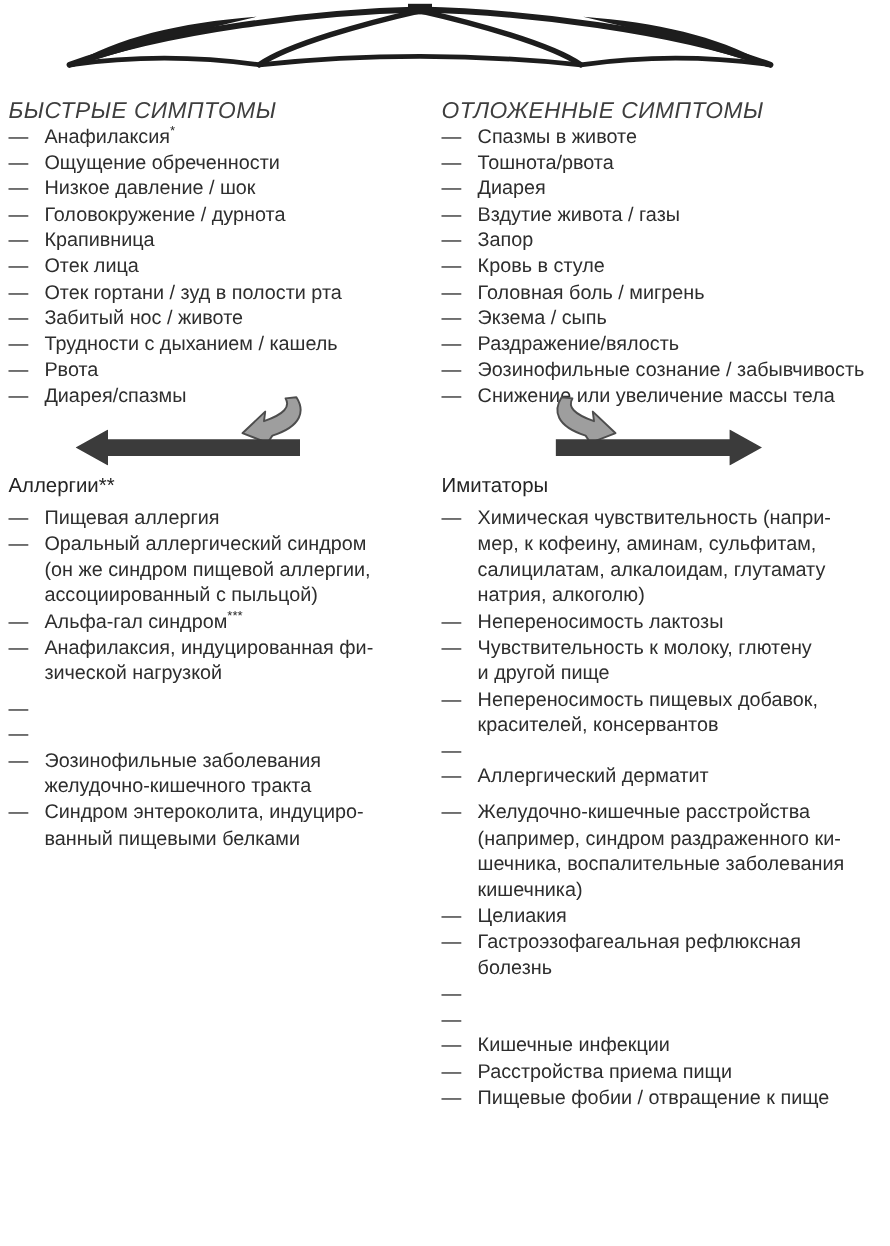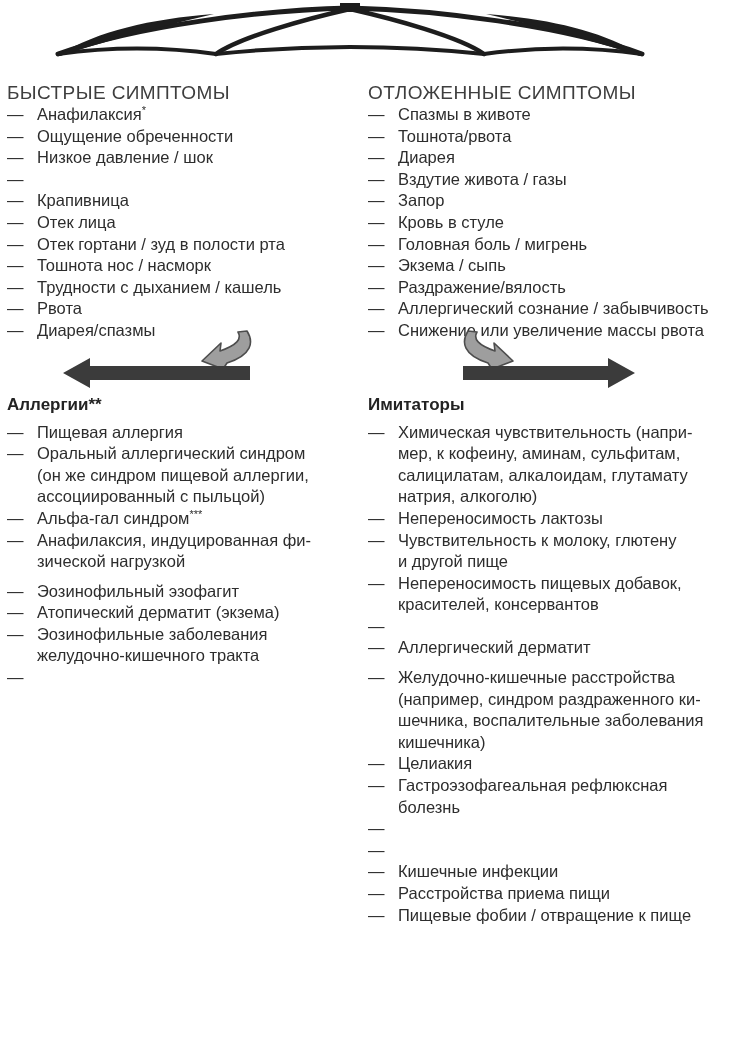--- a/index.html
+++ b/index.html
@@ -18,29 +18,29 @@
     font-family:"Liberation Sans","DejaVu Sans",sans-serif;
     color:var(--text);
   }
   .umbrella-wrap{position:relative;height:64px;}
   .umbrella-wrap svg{position:absolute;left:54px;top:3px;}
   .cols{display:flex;padding:0 6px 0 7px;}
   .col-left{width:361px;flex:none;}
   .col-right{flex:1;min-width:0;}
   h2.col-header{
     font-size:19px;line-height:22px;font-weight:400;letter-spacing:.4px;
-    color:var(--header);margin:18px 0 0 0;
+    color:var(--header);margin:18px 0 0 0;font-style:italic;
   }
   ul.items{list-style:none;margin:0;padding:0;}
   ul.sec-items{margin:0 0 8px 0;}
   li.item{display:flex;align-items:flex-start;font-size:16.5px;line-height:21.6px;}
   li.item .dash{width:30px;flex:none;}
   li.item .txt{white-space:pre-line;}
   li.item sup{font-size:11px;line-height:0;vertical-align:super;}
-  h3.sub-header{font-size:17px;line-height:17px;font-weight:700;color:#232323;margin:0 0 9px 0;}
+  h3.sub-header{font-size:17px;line-height:17px;font-weight:400;color:#232323;margin:0 0 9px 0;}
   .arrow-fig{position:relative;height:54px;}
   .arrow-fig .bigarrow{position:absolute;top:16px;}
   .fig-left .bigarrow{left:56px;}
   .fig-right .bigarrow{left:95px;}
   .arrow-fig .swoosh{position:absolute;top:-12px;}
   .fig-left .swoosh{left:194px;transform:scaleX(-1);}
   .fig-right .swoosh{left:92px;}
 </style>
 </head>
 <body>
@@ -76,36 +76,37 @@
         <li class="item">
           <span class="dash">—</span>
           <span class="txt">Ощущение обреченности</span>
         </li>
         <li class="item">
           <span class="dash">—</span>
           <span class="txt">Низкое давление / шок</span>
         </li>
         <li class="item">
           <span class="dash">—</span>
+          <span class="txt">Головокружение / дурнота</span>
         </li>
         <li class="item">
           <span class="dash">—</span>
           <span class="txt">Крапивница</span>
         </li>
         <li class="item">
           <span class="dash">—</span>
           <span class="txt">Отек лица</span>
         </li>
         <li class="item">
           <span class="dash">—</span>
           <span class="txt">Отек гортани / зуд в полости рта</span>
         </li>
         <li class="item">
           <span class="dash">—</span>
-          <span class="txt">Тошнота нос / насморк</span>
+          <span class="txt">Забитый нос / животе</span>
         </li>
         <li class="item">
           <span class="dash">—</span>
           <span class="txt">Трудности с дыханием / кашель</span>
         </li>
         <li class="item">
           <span class="dash">—</span>
           <span class="txt">Рвота</span>
         </li>
         <li class="item">
@@ -145,33 +146,33 @@
             <span class="txt">Анафилаксия, индуцированная фи-
 зической нагрузкой</span>
           </li>
         </ul>
     </div>
 
     <div class="sec">
       <ul class="items sec-items">
           <li class="item">
             <span class="dash">—</span>
-            <span class="txt">Эозинофильный эзофагит</span>
-          </li>
-          <li class="item">
-            <span class="dash">—</span>
-            <span class="txt">Атопический дерматит (экзема)</span>
+          </li>
+          <li class="item">
+            <span class="dash">—</span>
           </li>
           <li class="item">
             <span class="dash">—</span>
             <span class="txt">Эозинофильные заболевания
 желудочно-кишечного тракта</span>
           </li>
           <li class="item">
             <span class="dash">—</span>
+            <span class="txt">Синдром энтероколита, индуциро-
+ванный пищевыми белками</span>
           </li>
         </ul>
     </div>
   </div>
 
   <div class="col-right">
     <h2 class="col-header">ОТЛОЖЕННЫЕ СИМПТОМЫ</h2>
     <ul class="items">
         <li class="item">
           <span class="dash">—</span>
@@ -204,25 +205,25 @@
         <li class="item">
           <span class="dash">—</span>
           <span class="txt">Экзема / сыпь</span>
         </li>
         <li class="item">
           <span class="dash">—</span>
           <span class="txt">Раздражение/вялость</span>
         </li>
         <li class="item">
           <span class="dash">—</span>
-          <span class="txt">Аллергический сознание / забывчивость</span>
-        </li>
-        <li class="item">
-          <span class="dash">—</span>
-          <span class="txt">Снижение или увеличение массы рвота</span>
+          <span class="txt">Эозинофильные сознание / забывчивость</span>
+        </li>
+        <li class="item">
+          <span class="dash">—</span>
+          <span class="txt">Снижение или увеличение массы тела</span>
         </li>
       </ul>
 
     <div class="arrow-fig fig-right">
       <svg class="swoosh" width="54" height="42" viewBox="0 0 54 42">
         <path d="M8,1 C 1,12 3,25 28,33 L 32,39 L 53,31 L 34,13 L 35,21 C 18,15 13,9 17,2 Z" fill="var(--swoosh-fill)" stroke="var(--swoosh-stroke)" stroke-width="1.6" stroke-linejoin="round"></path>
       </svg>
       <svg class="bigarrow" width="172" height="30" viewBox="0 0 172 30">
         <polygon points="172,15 145,0 145,8 0,8 0,22 145,22 145,30" fill="var(--arrow-dark)"></polygon>
       </svg>

